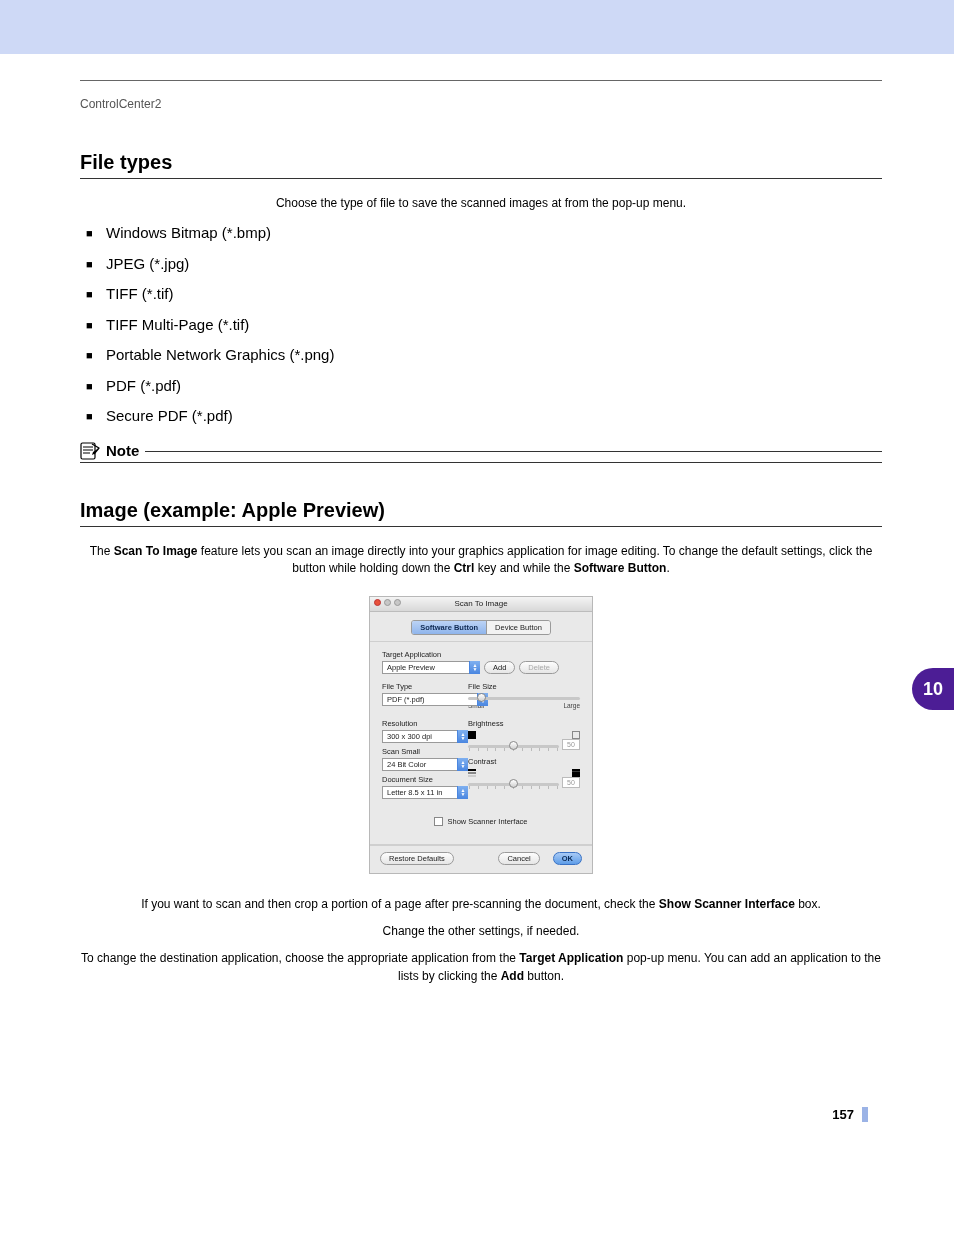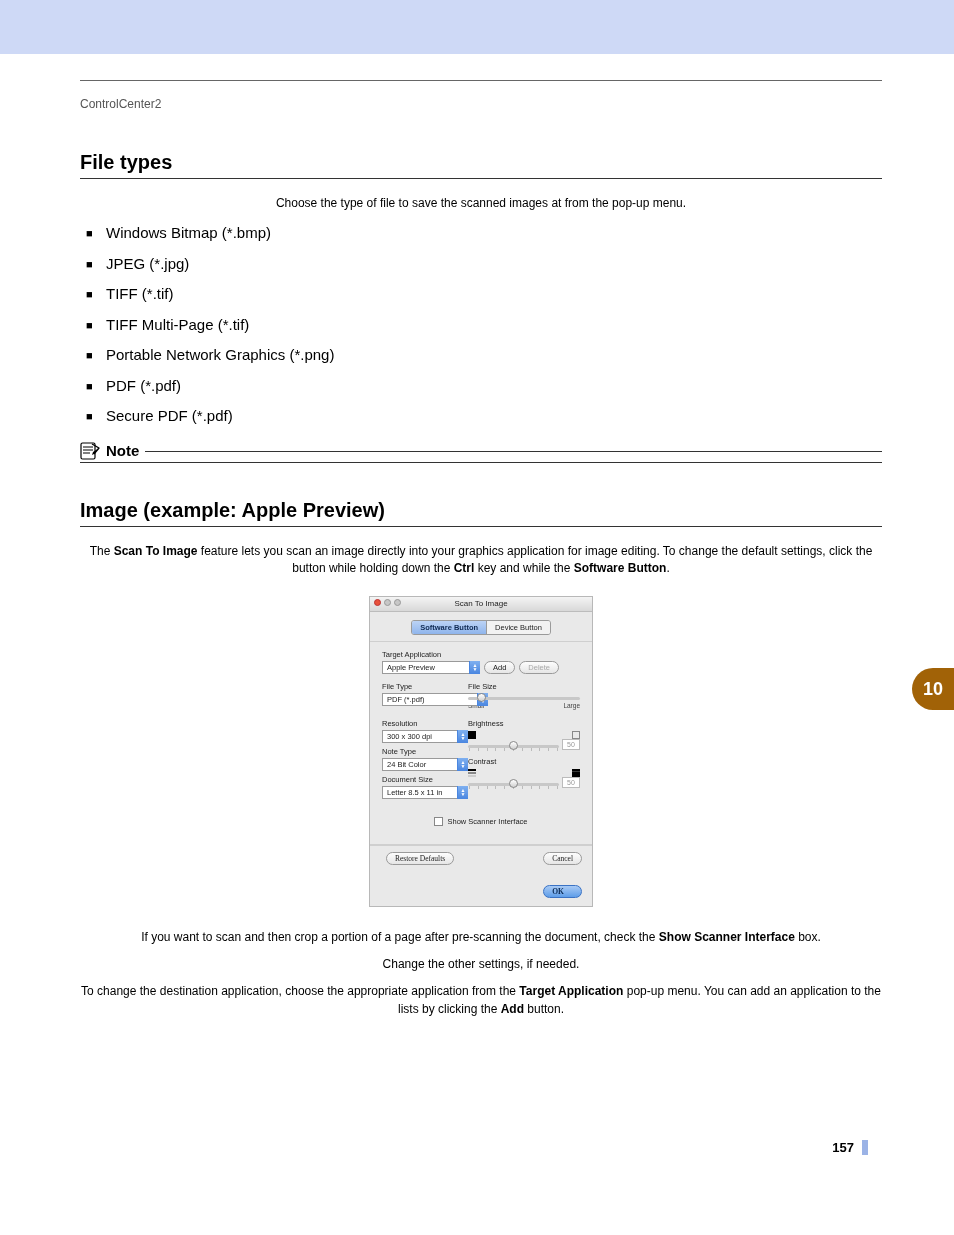--- a/index.html
+++ b/index.html
@@ -100,21 +100,21 @@
     border: none;
     border-top: 1px solid #333;
     margin-bottom: 36px;
   }
   .chapter-tab {
     position: absolute;
     right: 0;
     top: 668px;
     width: 42px;
     height: 42px;
-    background: #a16207;
+    background: #4c1d95;
     border-radius: 21px 0 0 21px;
     color: #fff;
     font-weight: bold;
     font-size: 18px;
     display: flex;
     align-items: center;
     justify-content: center;
   }
   .pagenum-wrap {
     text-align: right;
@@ -295,30 +295,28 @@
     font-size: 7.5px;
     margin: 18px 0 10px 0;
   }
   .chk {
     width: 9px; height: 9px;
     border: 1px solid #888;
     background: #fff;
   }
   .dialog-footer {
     border-top: 1px solid #cfcfcf;
-    padding: 6px 10px 8px 16px;
-    display: flex;
-    align-items: flex-start;
-    font-family: Liberation Serif, serif;
+    padding: 6px 10px 8px 10px;
+    display: flex;
+    align-items: center;
   }
   .footer-right {
     margin-left: auto;
     display: flex;
-    gap: 20px;
-    flex-direction: column;
+    gap: 13px;
   }
 </style>
 </head>
 <body>
 
 <div class="top-bar"></div>
 
 <div class="chapter-tab">10</div>
 
 <div class="page-content">
@@ -404,21 +402,21 @@
           </div>
         </div>
 
         <div class="two-col" style="margin-top:6px;">
           <div class="colL">
             <div class="dlabel">Resolution</div>
             <div class="dselect">
               <span>300 x 300 dpi</span>
               <div class="dsel-arrows">▲<br>▼</div>
             </div>
-            <div class="dlabel">Note Type</div>
+            <div class="dlabel">Scan Small</div>
             <div class="dselect">
               <span>24 Bit Color</span>
               <div class="dsel-arrows">▲<br>▼</div>
             </div>
             <div class="dlabel">Document Size</div>
             <div class="dselect">
               <span>Letter  8.5 x 11 in</span>
               <div class="dsel-arrows">▲<br>▼</div>
             </div>
           </div>

